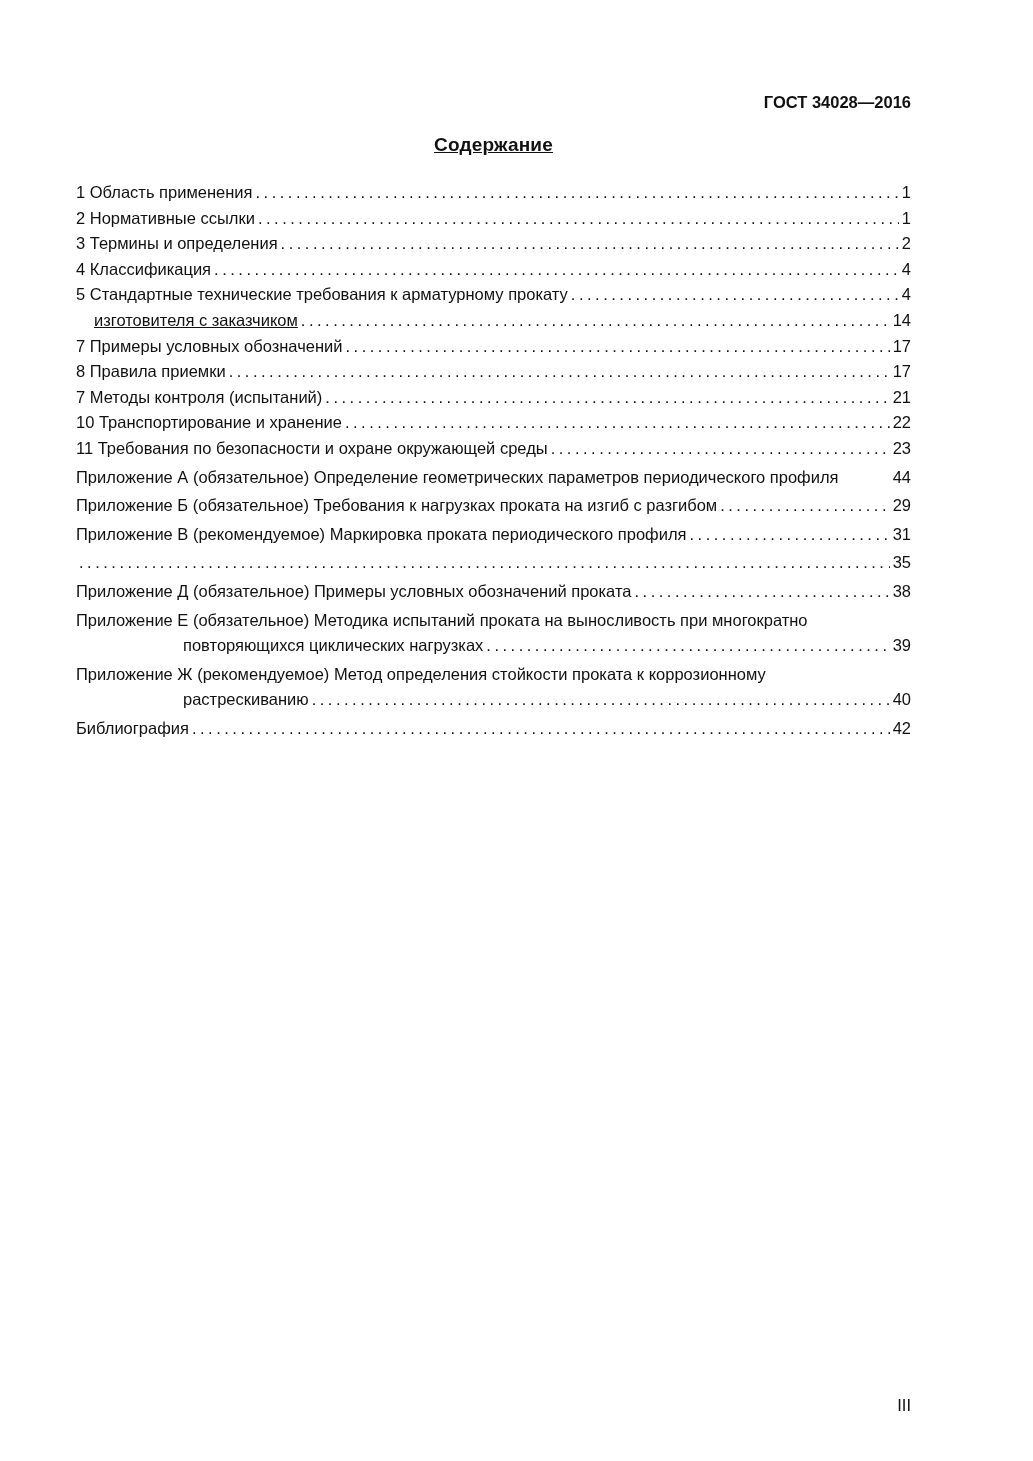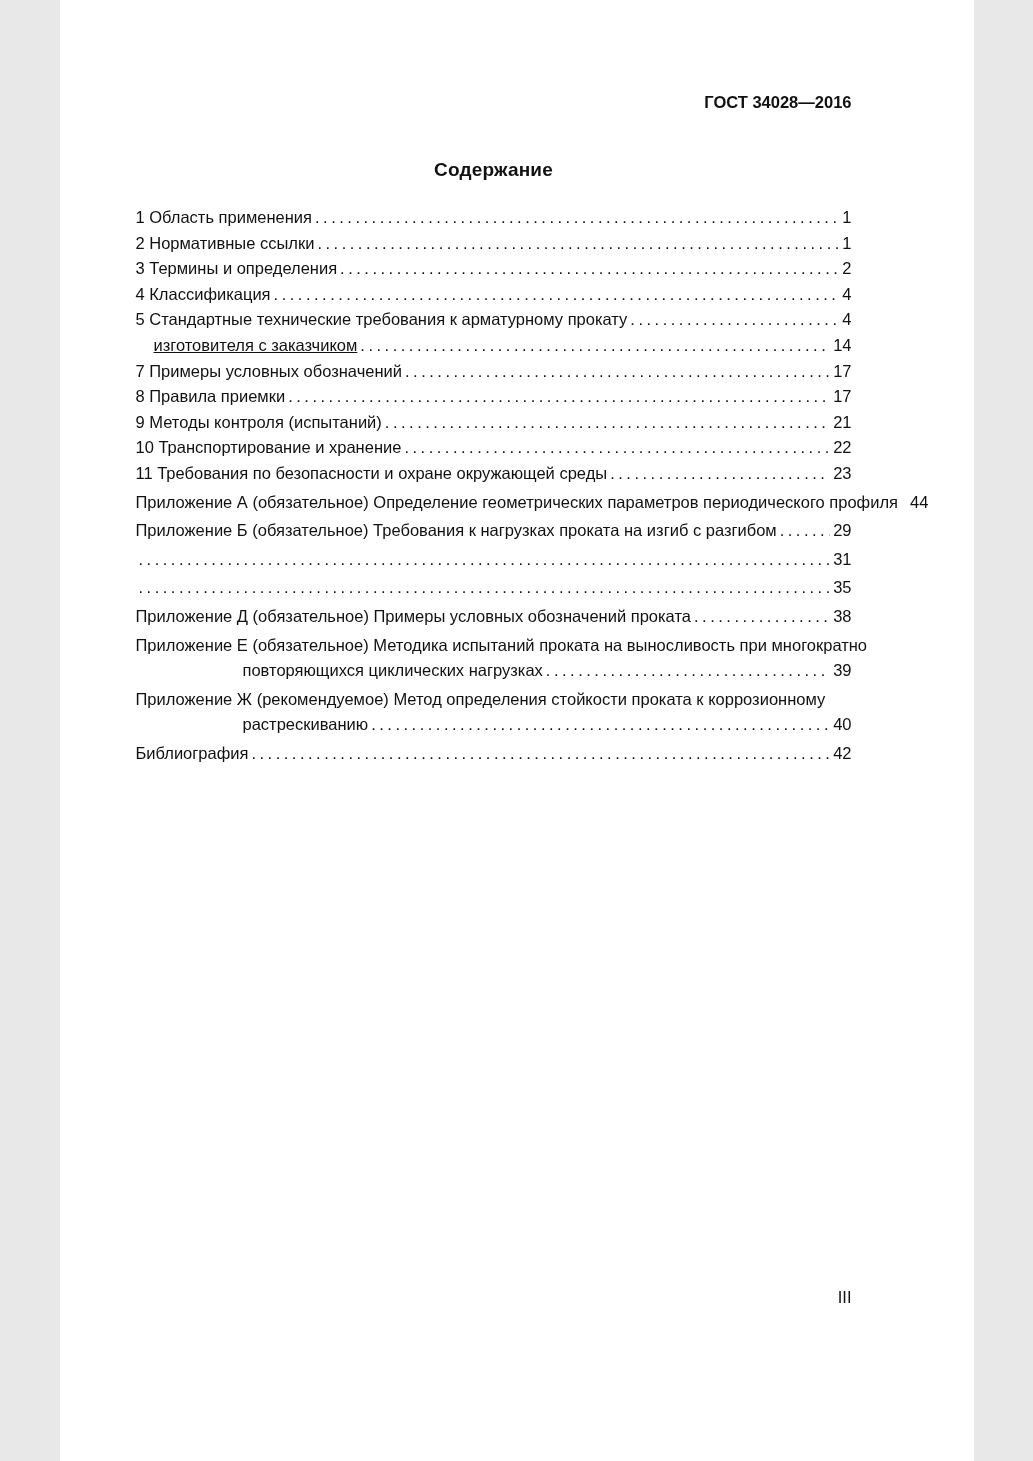--- a/index.html
+++ b/index.html
@@ -1,50 +1,50 @@
 <!DOCTYPE html>
 <html><head>
 <meta charset="utf-8">
 <style>
   * { margin: 0; padding: 0; box-sizing: border-box; }
   html, body { background: #e8e8e8; }
   .page {
-    width: 914px;
+    width: 1033px;
     height: 1461px;
     margin: 0 auto;
     position: relative;
     background: #ffffff;
     color: #111111;
     font-family: "Liberation Sans", sans-serif;
     font-size: 16.5px;
     overflow: hidden;
   }
   .content { padding: 92px 122px 0 76px; }
   .doc-header { text-align: right; font-weight: bold; font-size: 16.5px; line-height: 20px; }
-  .doc-title { text-align: center; font-weight: bold; font-size: 19px; margin-top: 47px; letter-spacing: 0.2px; }
+  .doc-title { text-align: center; font-weight: bold; font-size: 19px; margin-top: 22px; letter-spacing: 0.2px; text-decoration: underline; }
   .toc { margin-top: 24px; }
   .toc-row.sp { margin-top: 3px; text-align: center; }
   .line { display: flex; line-height: 25.6px; }
   .t { white-space: nowrap; }
   .dots {
     flex: 1 1 auto;
     overflow: hidden;
     white-space: nowrap;
     margin: 0 3px;
     min-width: 6px;
   }
   .dots::after {
     content: "........................................................................................................................................................................................";
     letter-spacing: 3.5px;
   }
   .dots.nodots::after { content: ""; }
   .pg { white-space: nowrap; }
   .cont-sm { padding-left: 18px; text-decoration: underline; }
   .cont-lg { padding-left: 107px; }
-  .folio { position: absolute; top: 1288px; right: 122px; font-size: 16.5px; }
+  .folio { position: absolute; top: 1396px; right: 122px; font-size: 16.5px; }
 </style>
 </head>
 <body>
 
 <div class="page">
   <div class="content">
     <div class="doc-header">
       <span>ГОСТ 34028—2016</span>
     </div>
     <div class="doc-title">Содержание</div>
@@ -100,21 +100,21 @@
         </div>
         <div class="toc-row">
           <div class="line">
             <span class="t">8 Правила приемки</span>
             <span class="dots"></span>
             <span class="pg">17</span>
           </div>
         </div>
         <div class="toc-row">
           <div class="line">
-            <span class="t">9 Методы контроля (испытаний)</span>
+            <span class="t">7 Методы контроля (испытаний)</span>
             <span class="dots"></span>
             <span class="pg">21</span>
           </div>
         </div>
         <div class="toc-row">
           <div class="line">
             <span class="t">10 Транспортирование и хранение</span>
             <span class="dots"></span>
             <span class="pg">22</span>
           </div>
@@ -135,20 +135,21 @@
         </div>
         <div class="toc-row sp">
           <div class="line">
             <span class="t">Приложение Б (обязательное) Требования к нагрузках проката на изгиб с разгибом</span>
             <span class="dots"></span>
             <span class="pg">29</span>
           </div>
         </div>
         <div class="toc-row sp">
           <div class="line">
+            <span class="t">Приложение В (рекомендуемое) Маркировка проката периодического профиля</span>
             <span class="dots"></span>
             <span class="pg">31</span>
           </div>
         </div>
         <div class="toc-row sp">
           <div class="line">
             <span class="dots"></span>
             <span class="pg">35</span>
           </div>
         </div>

